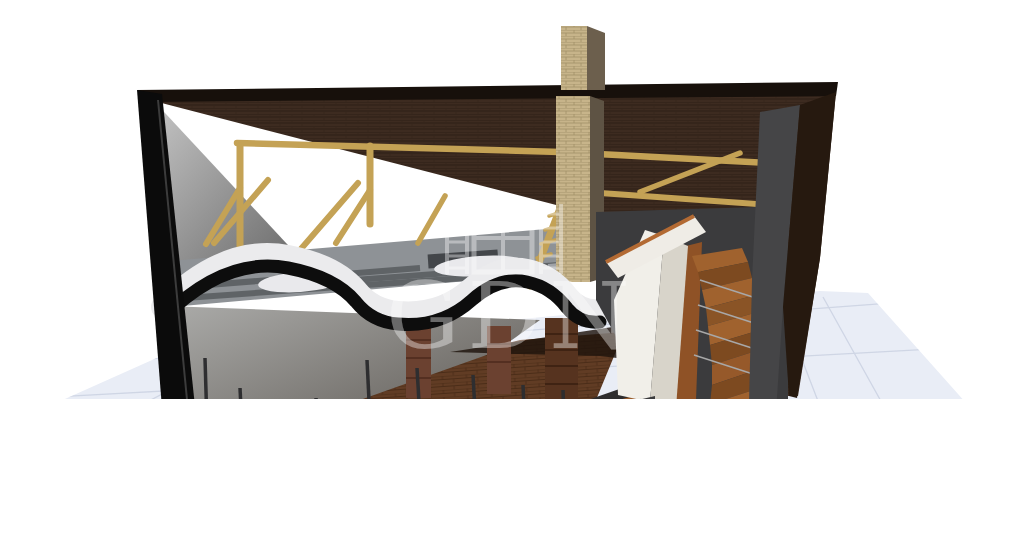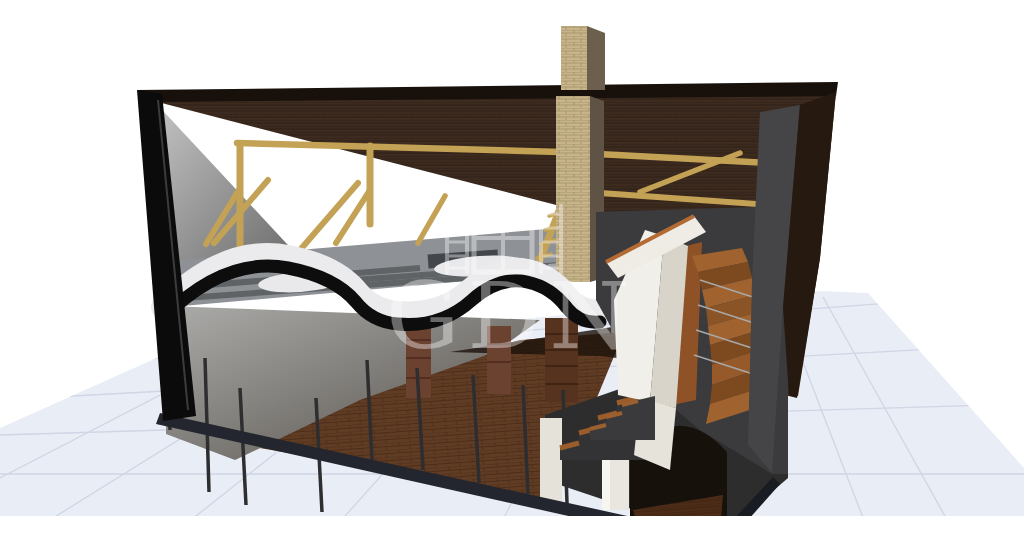--- a/index.html
+++ b/index.html
@@ -1,16 +1,16 @@
 <!DOCTYPE html>
 <html><head>
 <meta charset="utf-8">
 <style>
   html,body{margin:0;padding:0;background:#fff;}
-  #stage{position:relative;width:1024px;height:516px;overflow:hidden;background:#ffffff;
+  #stage{position:relative;width:1024px;height:399px;overflow:hidden;background:#ffffff;
          font-family:"Liberation Sans",sans-serif;}
   #stage svg{position:absolute;left:0;top:0;}
   .badge{position:absolute;left:6px;top:518px;height:29px;width:171px;border-radius:5px;
          display:flex;align-items:center;gap:5px;padding:0 6px;box-sizing:border-box;
          box-shadow:4px 3px 5px rgba(110,120,150,.40);opacity:.93;}
   .badge-text{font-weight:bold;font-size:16px;letter-spacing:.4px;line-height:1;
               font-family:"Liberation Sans",sans-serif;}
 </style>
 </head>
 <body>

